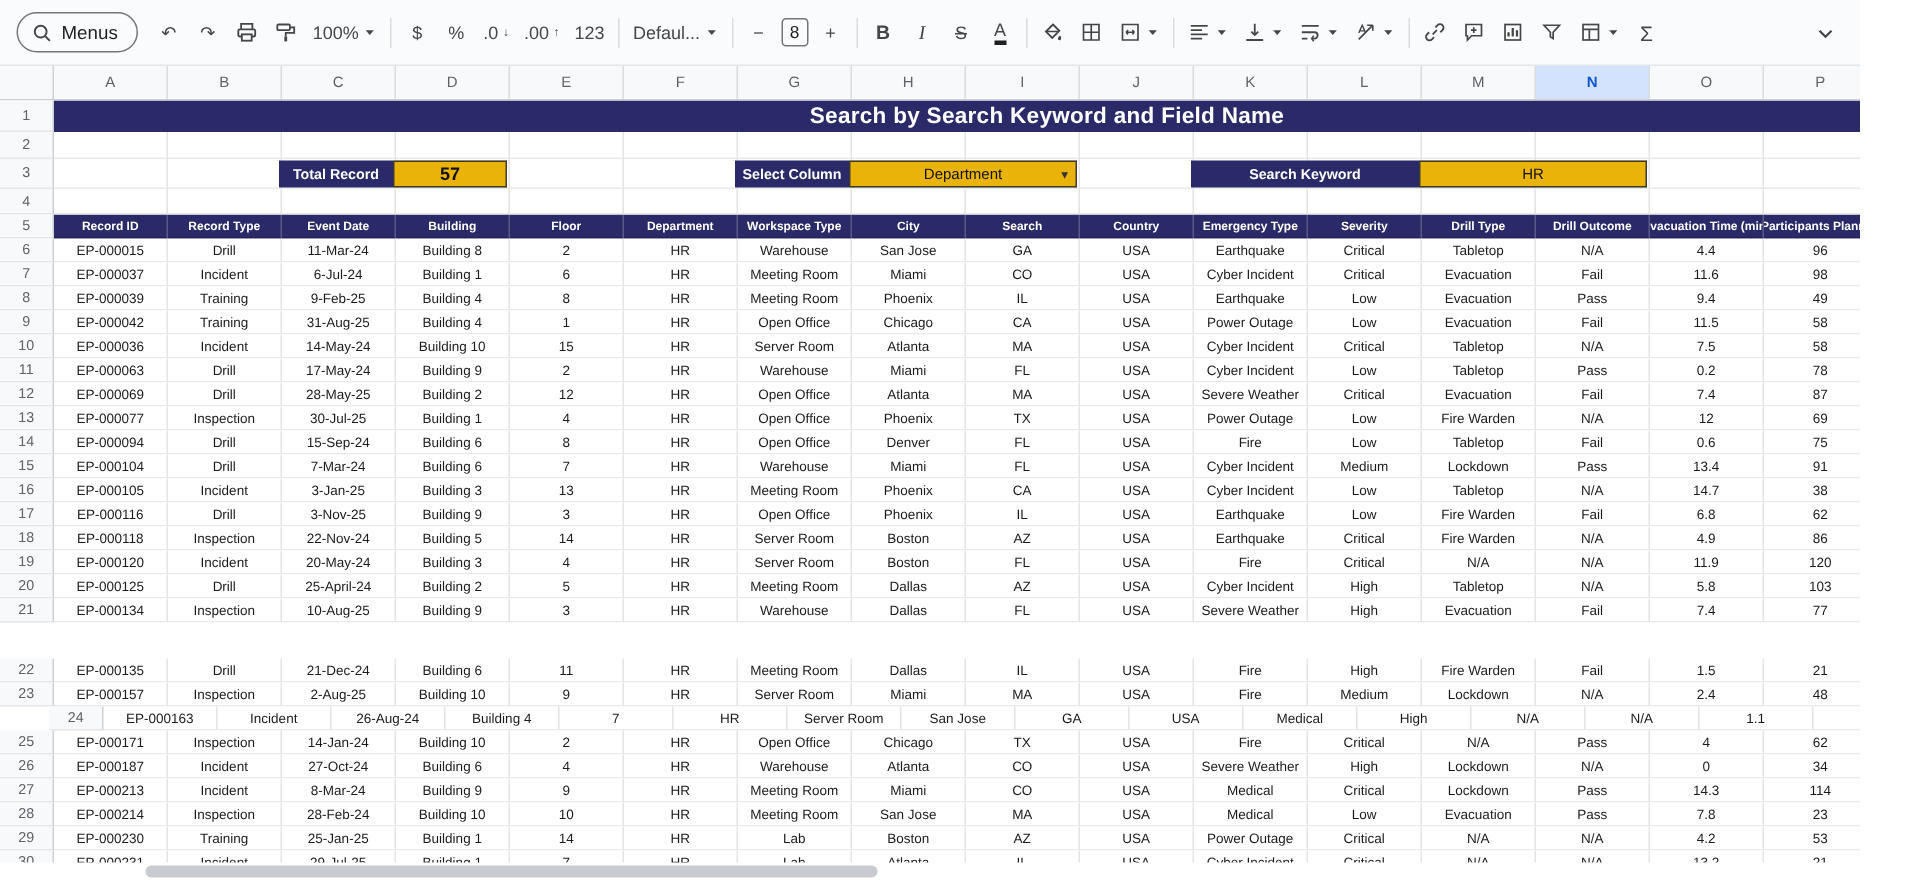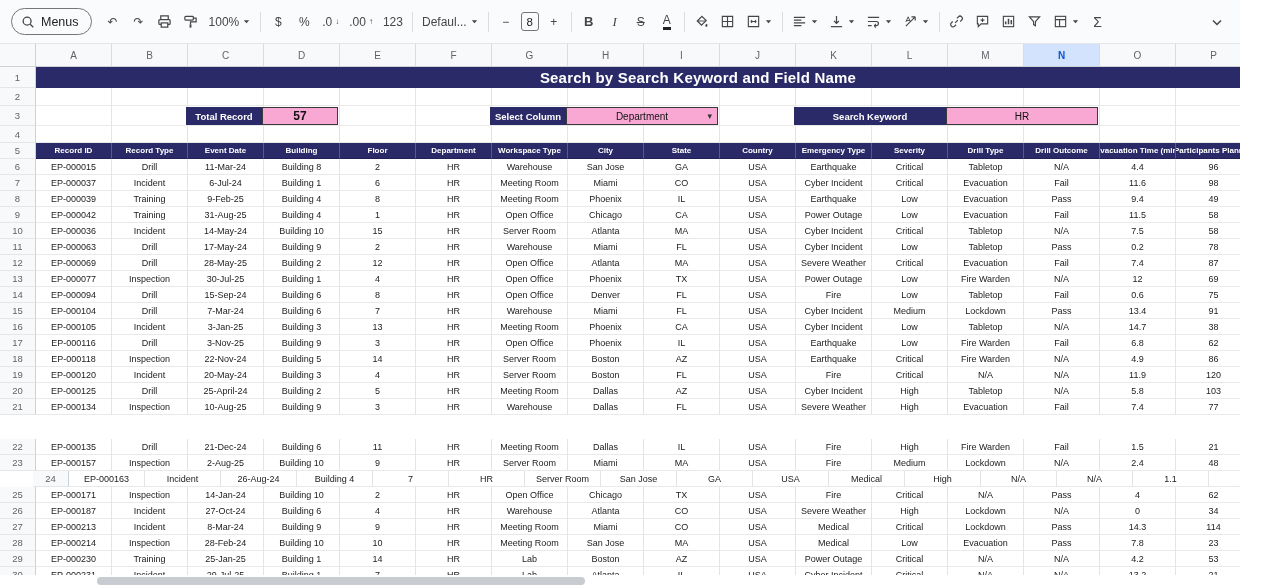--- a/index.html
+++ b/index.html
@@ -54,21 +54,21 @@
   .cell{width:76px;flex:none;display:flex;align-items:center;justify-content:center;
         white-space:nowrap;overflow:hidden;font-size:9px;color:#1b1b1b;
         border-right:1px solid #e4e4e4;border-bottom:1px solid #e9e9e9;}
   .cell.thead{background:#2b2a68;color:#fff;font-weight:bold;font-size:8px;
               border-right:1px solid rgba(255,255,255,.22);border-bottom:1px solid #211f55;}
   .banner{position:absolute;inset:0;background:#2b2a68;display:flex;align-items:center;
           justify-content:center;padding-left:80px;z-index:2;}
   .banner-text{color:#fff;font-weight:bold;font-size:15px;letter-spacing:.2px;white-space:nowrap;}
   .ctrl{position:absolute;top:1px;height:18px;display:flex;align-items:center;justify-content:center;z-index:2;}
   .ctrl.navy{background:#2b2a68;color:#fff;font-weight:bold;font-size:9.5px;}
-  .ctrl.valuebox{background:#f9a8d4;border:1px solid #3a3a3a;font-size:10px;color:#111;}
+  .ctrl.valuebox{background:#eab308;border:1px solid #3a3a3a;font-size:10px;color:#111;}
   .ctrl.big span{font-size:12px;font-weight:bold;}
   .ddcaret{position:absolute;right:5px;font-size:9px;color:#333;line-height:1;}
 
   
   .hscroll{position:absolute;left:0;right:0;bottom:0;height:13px;background:#fff;}
   .hthumb{position:absolute;left:97px;bottom:3px;width:488px;height:8px;border-radius:4px;background:#c8cbcf;}
 </style>
 </head>
 <body>
 
@@ -445,21 +445,21 @@
         <div class="rownum">5</div>
         <div class="rcells">
           <div class="cell thead">Record ID</div>
           <div class="cell thead">Record Type</div>
           <div class="cell thead">Event Date</div>
           <div class="cell thead">Building</div>
           <div class="cell thead">Floor</div>
           <div class="cell thead">Department</div>
           <div class="cell thead">Workspace Type</div>
           <div class="cell thead">City</div>
-          <div class="cell thead">State</div>
+          <div class="cell thead">Search</div>
           <div class="cell thead">Country</div>
           <div class="cell thead">Emergency Type</div>
           <div class="cell thead">Severity</div>
           <div class="cell thead">Drill Type</div>
           <div class="cell thead">Drill Outcome</div>
           <div class="cell thead">Evacuation Time (min)</div>
           <div class="cell thead">Participants Planned</div>
           <div class="cell thead">Participants Actual</div>
         </div>
       </div>

